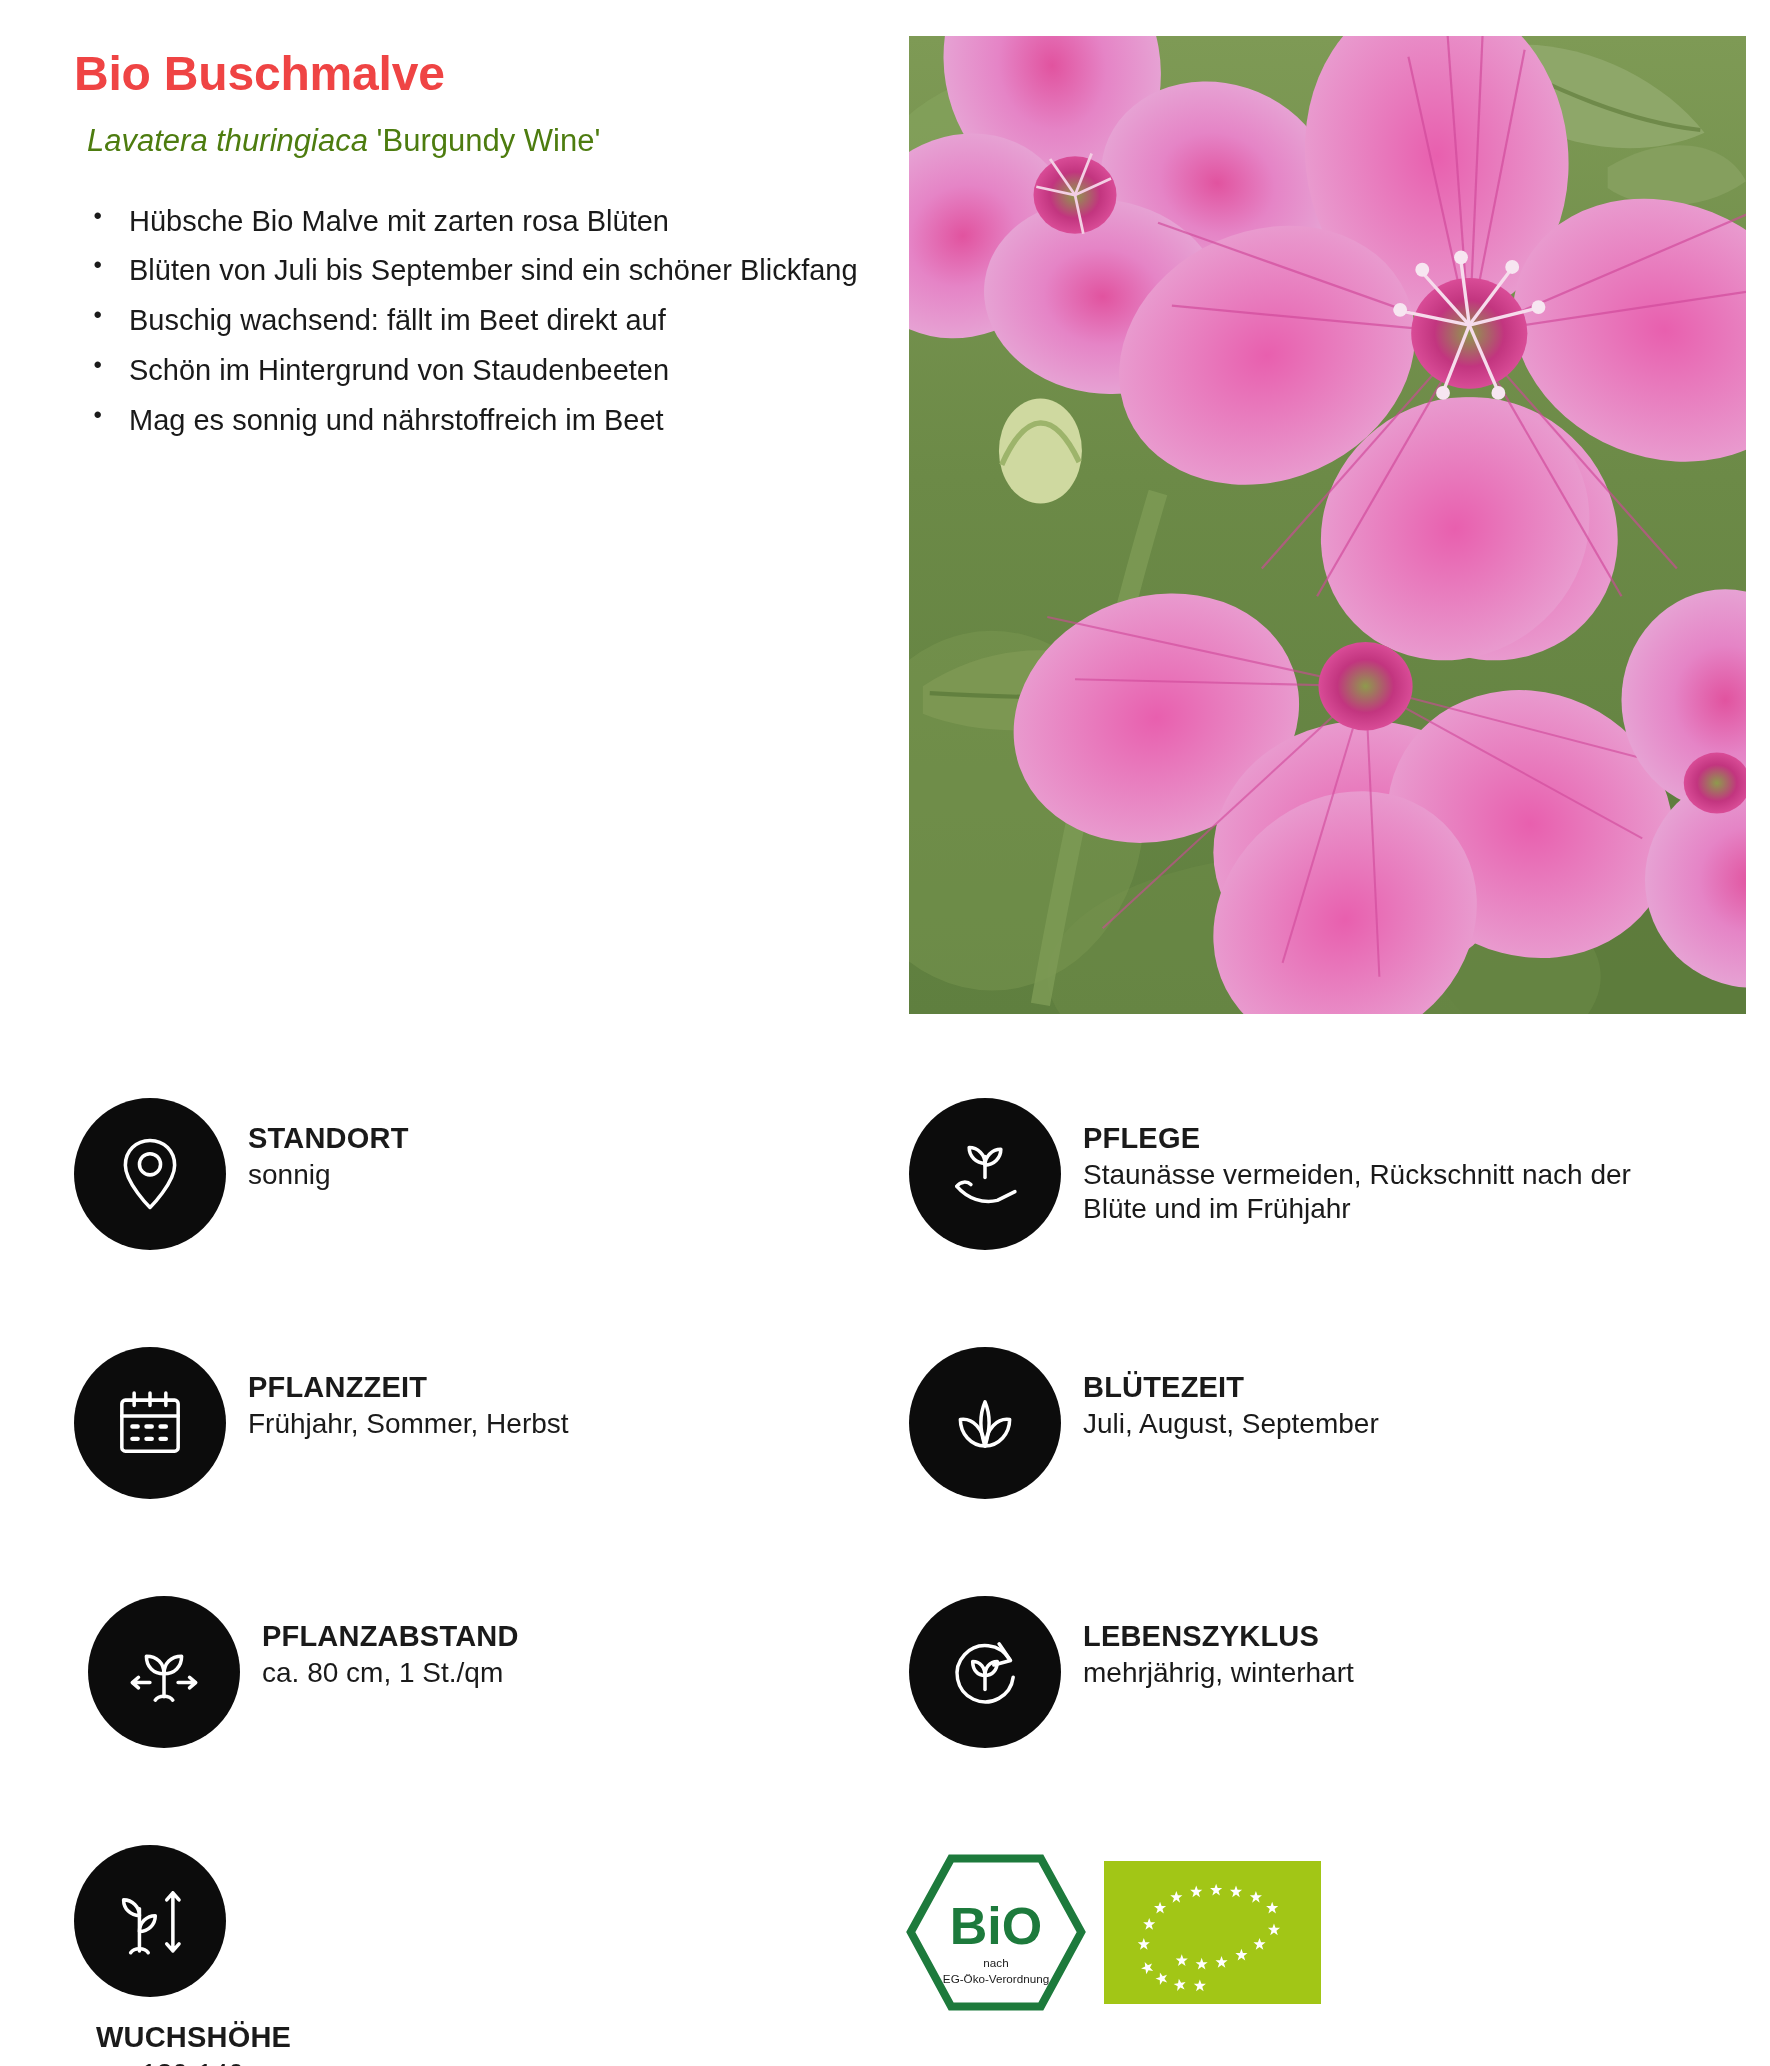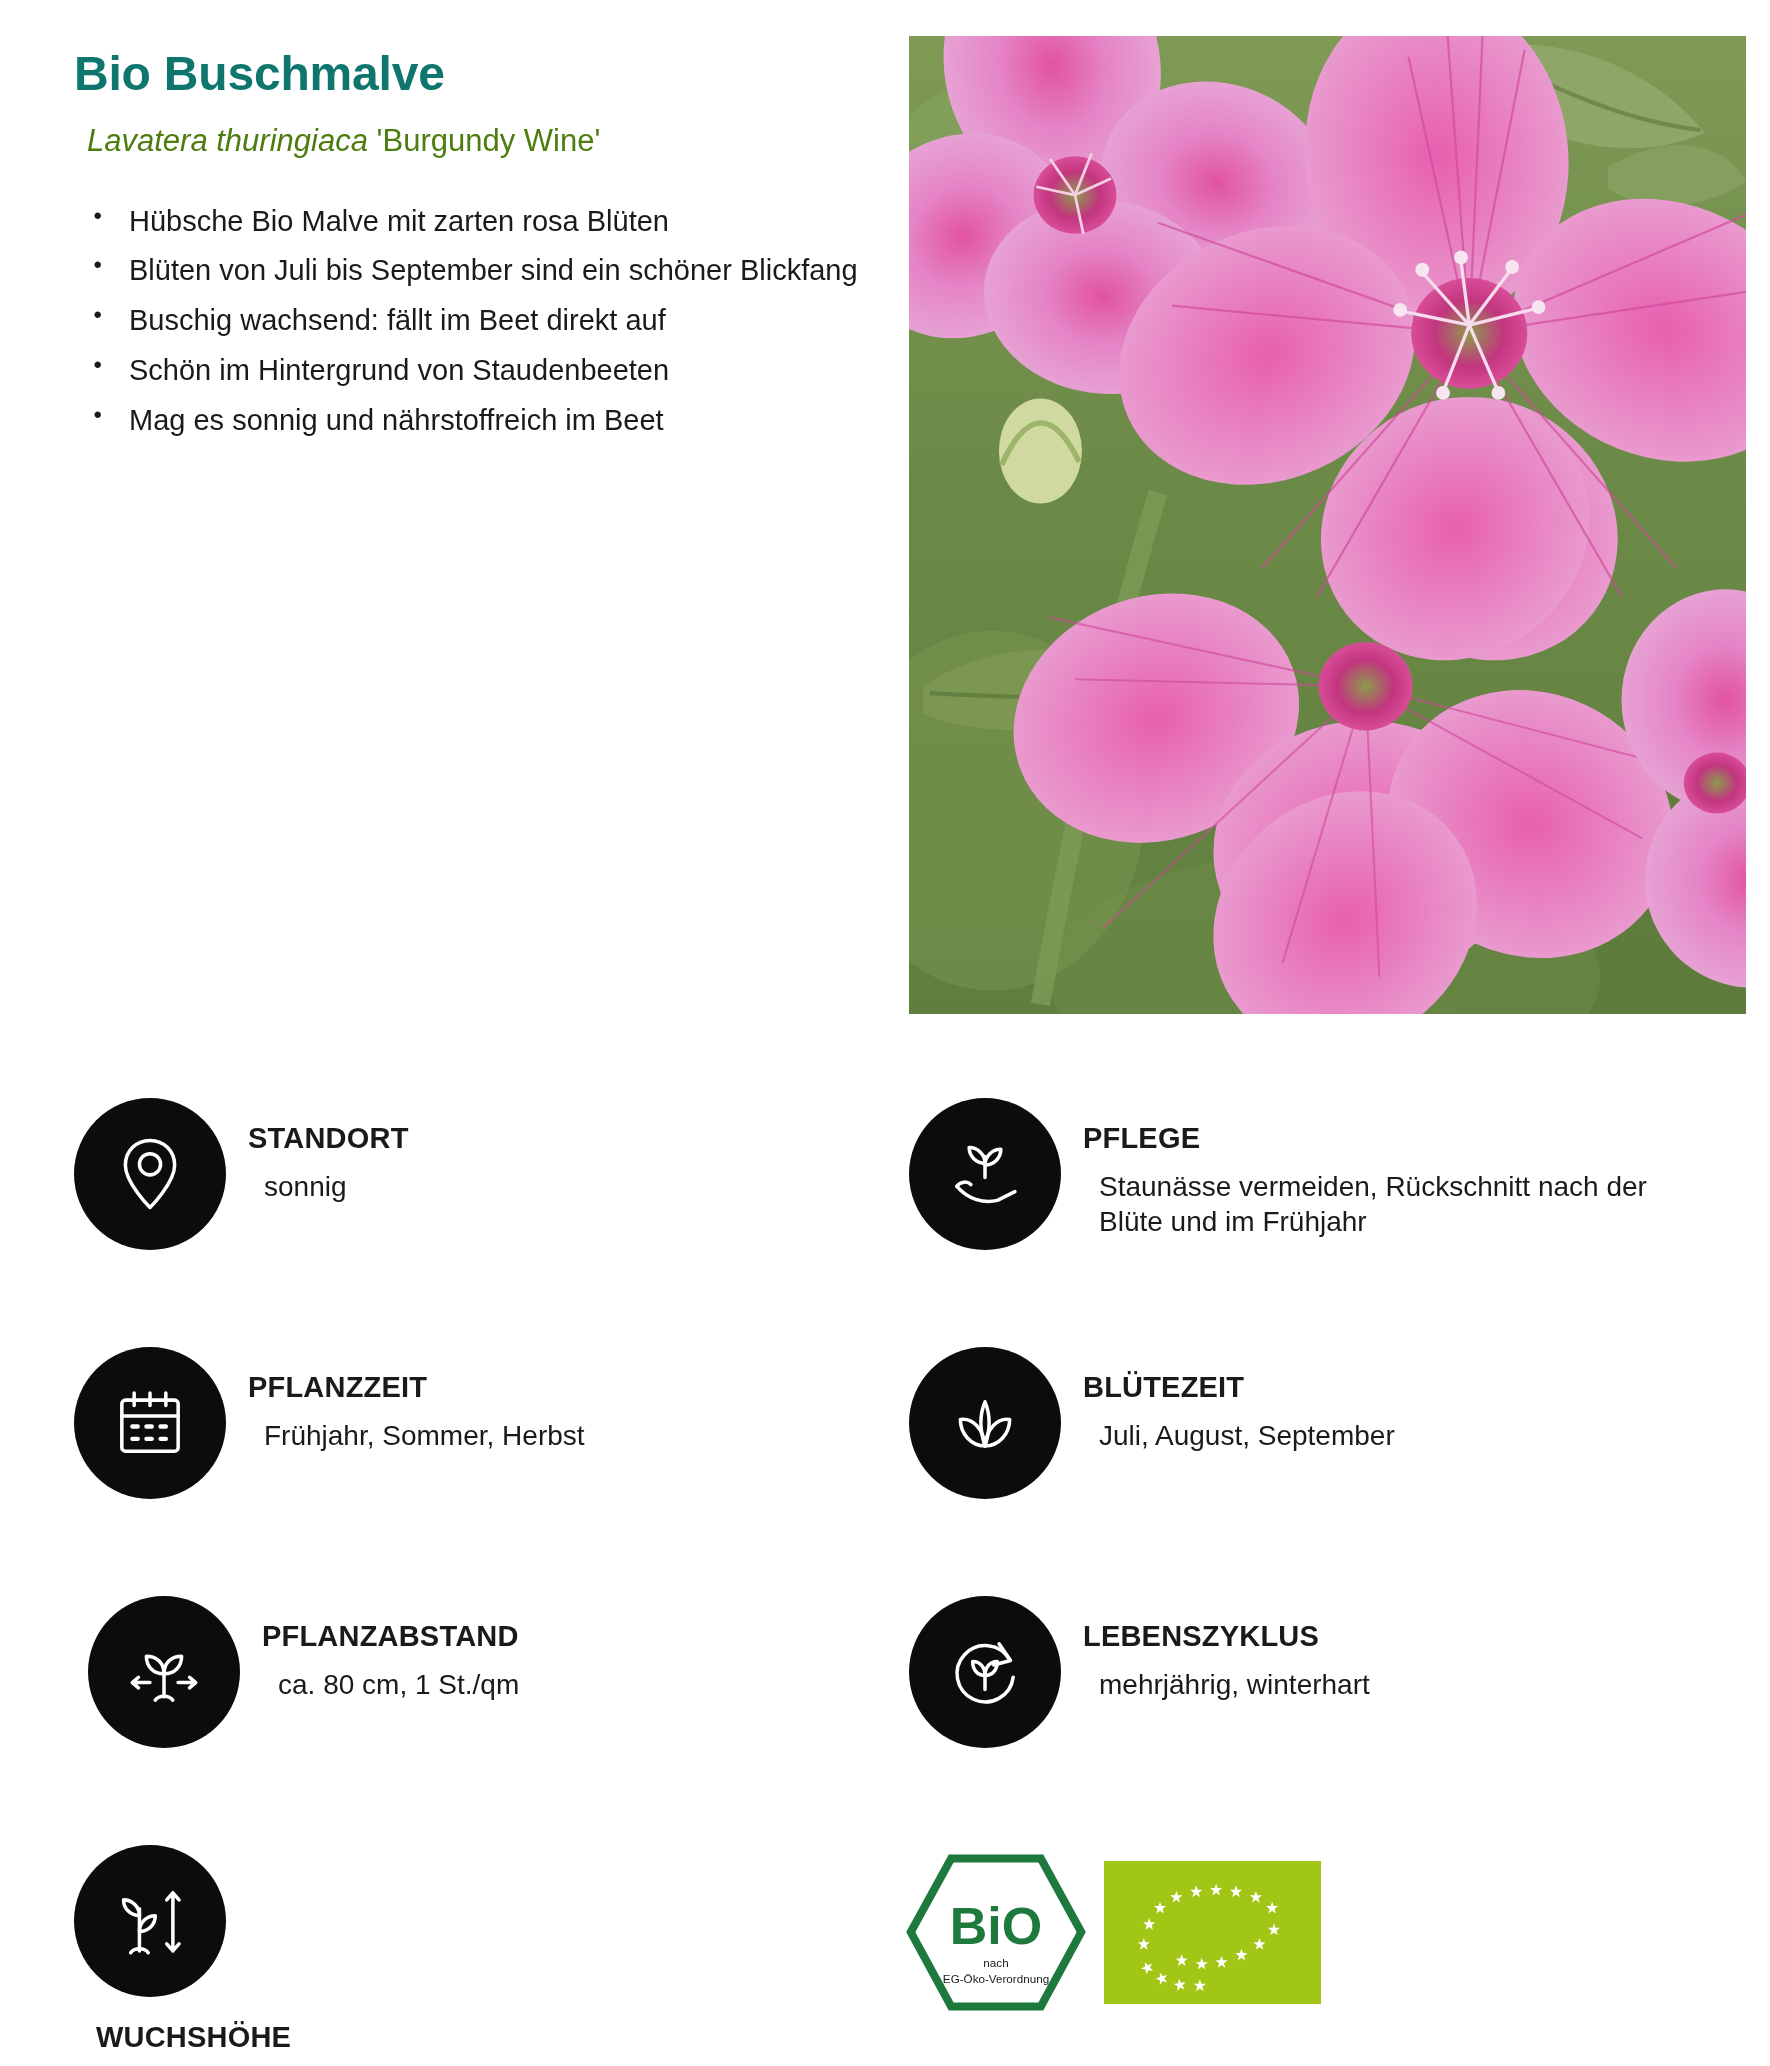--- a/index.html
+++ b/index.html
@@ -28,21 +28,21 @@
   .text-col {
     position: absolute;
     left: 74px;
     top: 48px;
     width: 807px;
   }
 
   .title {
     font-size: 48px;
     font-weight: bold;
-    color: #0f766e;
+    color: #ef4444;
     line-height: 1.1;
     margin: 0 0 21px 0;
     letter-spacing: -0.2px;
   }
 
   .subtitle {
     font-size: 31px;
     line-height: 1.25;
     margin: 0 0 37px 13px;
     color: #4d7c0f;
@@ -121,21 +121,21 @@
   .feature-label {
     font-size: 29px;
     font-weight: bold;
     letter-spacing: 0.2px;
     line-height: 1.12;
     margin: 0 0 3.7px 0;
   }
   .feature-value {
     font-size: 28px;
     line-height: 1.22;
-    margin: 16px;
+    margin: 0;
     max-width: 618px;
   }
 
   
   .f-standort       { left: 74px;  top: 0px; }
   .f-pflanzzeit     { left: 74px;  top: 249px; }
   .f-pflanzabstand  { left: 88px;  top: 498px; }
   .f-wuchshoehe     { left: 74px;  top: 747px; flex-direction: column; }
   
   .f-pflege         { left: 909px; top: 0px; }

